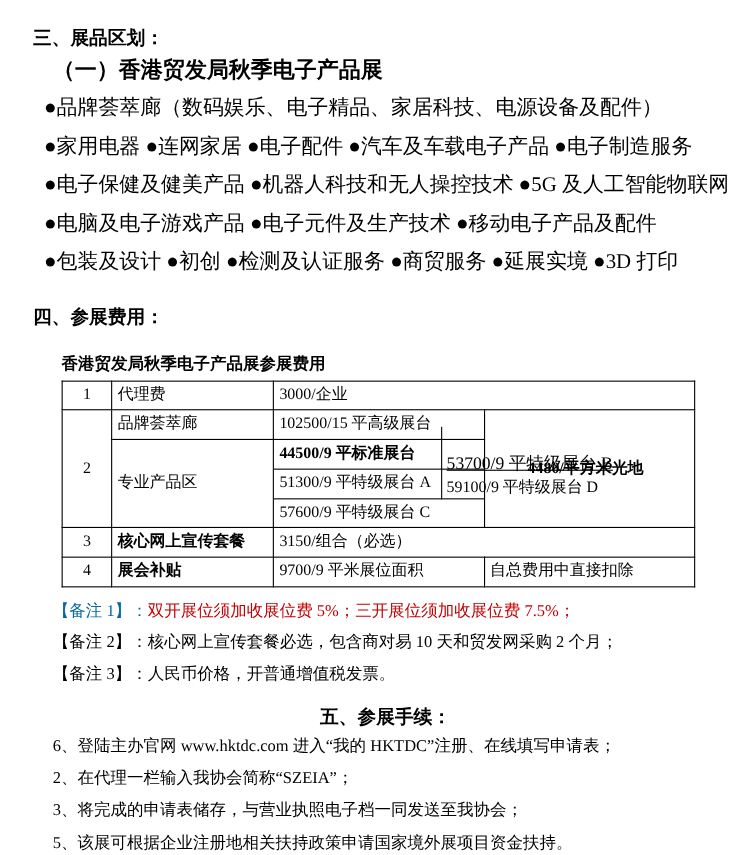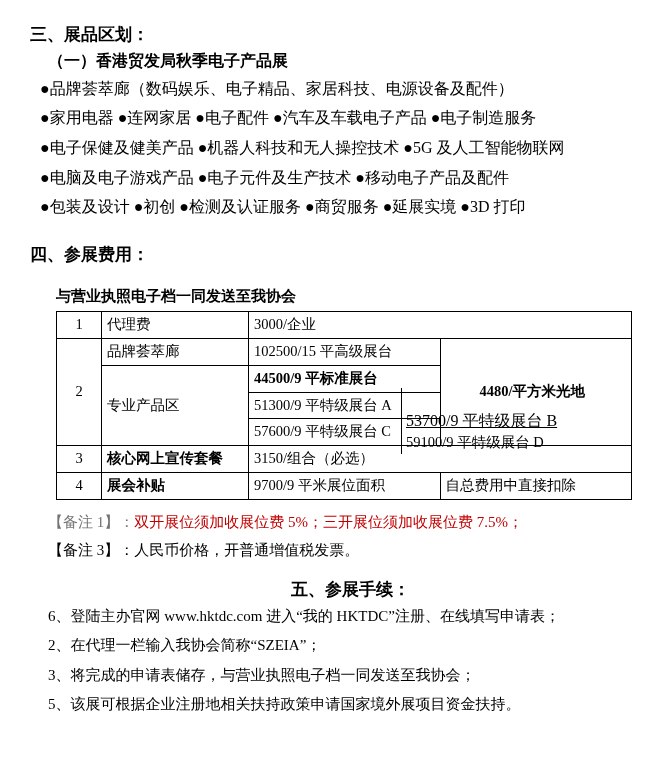--- a/index.html
+++ b/index.html
@@ -25,28 +25,28 @@
   .section-head {
     font-weight: bold;
     font-size: 17px;
     margin: 0;
     padding: 0 0 0 30px;
     line-height: 1.5;
   }
   .sec1 { padding-top: 22px; }
   .sub-head {
     font-weight: bold;
-    font-size: 16px;
+    font-size: 20px;
     padding: 0 0 0 48px;
     line-height: 1.65;
   }
   .bullet-line {
     padding: 0 0 0 40px;
     line-height: 1.85;
-    font-size: 16px;
+    font-size: 19px;
     letter-spacing: 0px;
     white-space: nowrap;
   }
   .sec2 { margin-top: 20px; }
   .table-title {
     font-weight: bold;
     font-size: 15px;
     padding: 0 0 0 56px;
     margin-top: 14px;
     line-height: 2.0;
@@ -99,21 +99,21 @@
   <div class="section-head sec1">三、展品区划：</div>
   <div class="sub-head">（一）香港贸发局秋季电子产品展</div>
 
   <div class="bullet-line">●品牌荟萃廊（数码娱乐、电子精品、家居科技、电源设备及配件）</div>
   <div class="bullet-line">●家用电器 ●连网家居 ●电子配件 ●汽车及车载电子产品 ●电子制造服务</div>
   <div class="bullet-line">●电子保健及健美产品 ●机器人科技和无人操控技术 ●5G 及人工智能物联网</div>
   <div class="bullet-line">●电脑及电子游戏产品 ●电子元件及生产技术 ●移动电子产品及配件</div>
   <div class="bullet-line">●包装及设计 ●初创 ●检测及认证服务 ●商贸服务 ●延展实境 ●3D 打印</div>
 
   <div class="section-head sec2">四、参展费用：</div>
-  <div class="table-title">与营业执照电子档一同发送至我协会</div>
+  <div class="table-title">香港贸发局秋季电子产品展参展费用</div>
 
   <table class="fees">
     <tbody>
         <tr>
       <td class="idx">1</td>
       <td class="lbl">代理费</td>
       <td class="val" colspan="2">3000/企业</td>
     </tr>
     <tr>
       <td class="idx" rowspan="2">2</td>
@@ -151,21 +151,22 @@
       <td>自总费用中直接扣除</td>
     </tr>
   </tbody>
     </table>
 
   <div style="position:absolute; left:406px; top:411px; font-size:16px;text-decoration:underline;">53700/9 平特级展台 B</div>
   <div style="position:absolute; left:406px; top:433px; font-size:14.5px;">59100/9 平特级展台 D</div>
   <div style="position:absolute; left:401px; top:388px; width:1px; height:66px; background:#000;"></div>
 
   <div class="notes" style="margin-top:8px;">
-    <div class="note-red nowrapline"><span style="color:#737373;">【备注 1】：</span><span>双开展位须加收展位费 5%；三开展位须加收展位费 7.5%；</span></div>
+    <div class="note-red nowrapline"><span style="color:#0369a1;">【备注 1】：</span><span>双开展位须加收展位费 5%；三开展位须加收展位费 7.5%；</span></div>
+    <div class="nowrapline"><span>【备注 2】：</span><span>核心网上宣传套餐必选，包含商对易 10 天和贸发网采购 2 个月；</span></div>
     <div class="nowrapline"><span>【备注 3】：</span><span>人民币价格，开普通增值税发票。</span></div>
   </div>
 
   <div class="section-head sec3">五、参展手续：</div>
   <div class="steps">
     <div class="nowrapline">6、登陆主办官网 www.hktdc.com 进入“我的 HKTDC”注册、在线填写申请表；</div>
     <div class="nowrapline">2、在代理一栏输入我协会简称“SZEIA”；</div>
     <div class="nowrapline">3、将完成的申请表储存，与营业执照电子档一同发送至我协会；</div>
     <div class="nowrapline">5、该展可根据企业注册地相关扶持政策申请国家境外展项目资金扶持。</div>
   </div>

